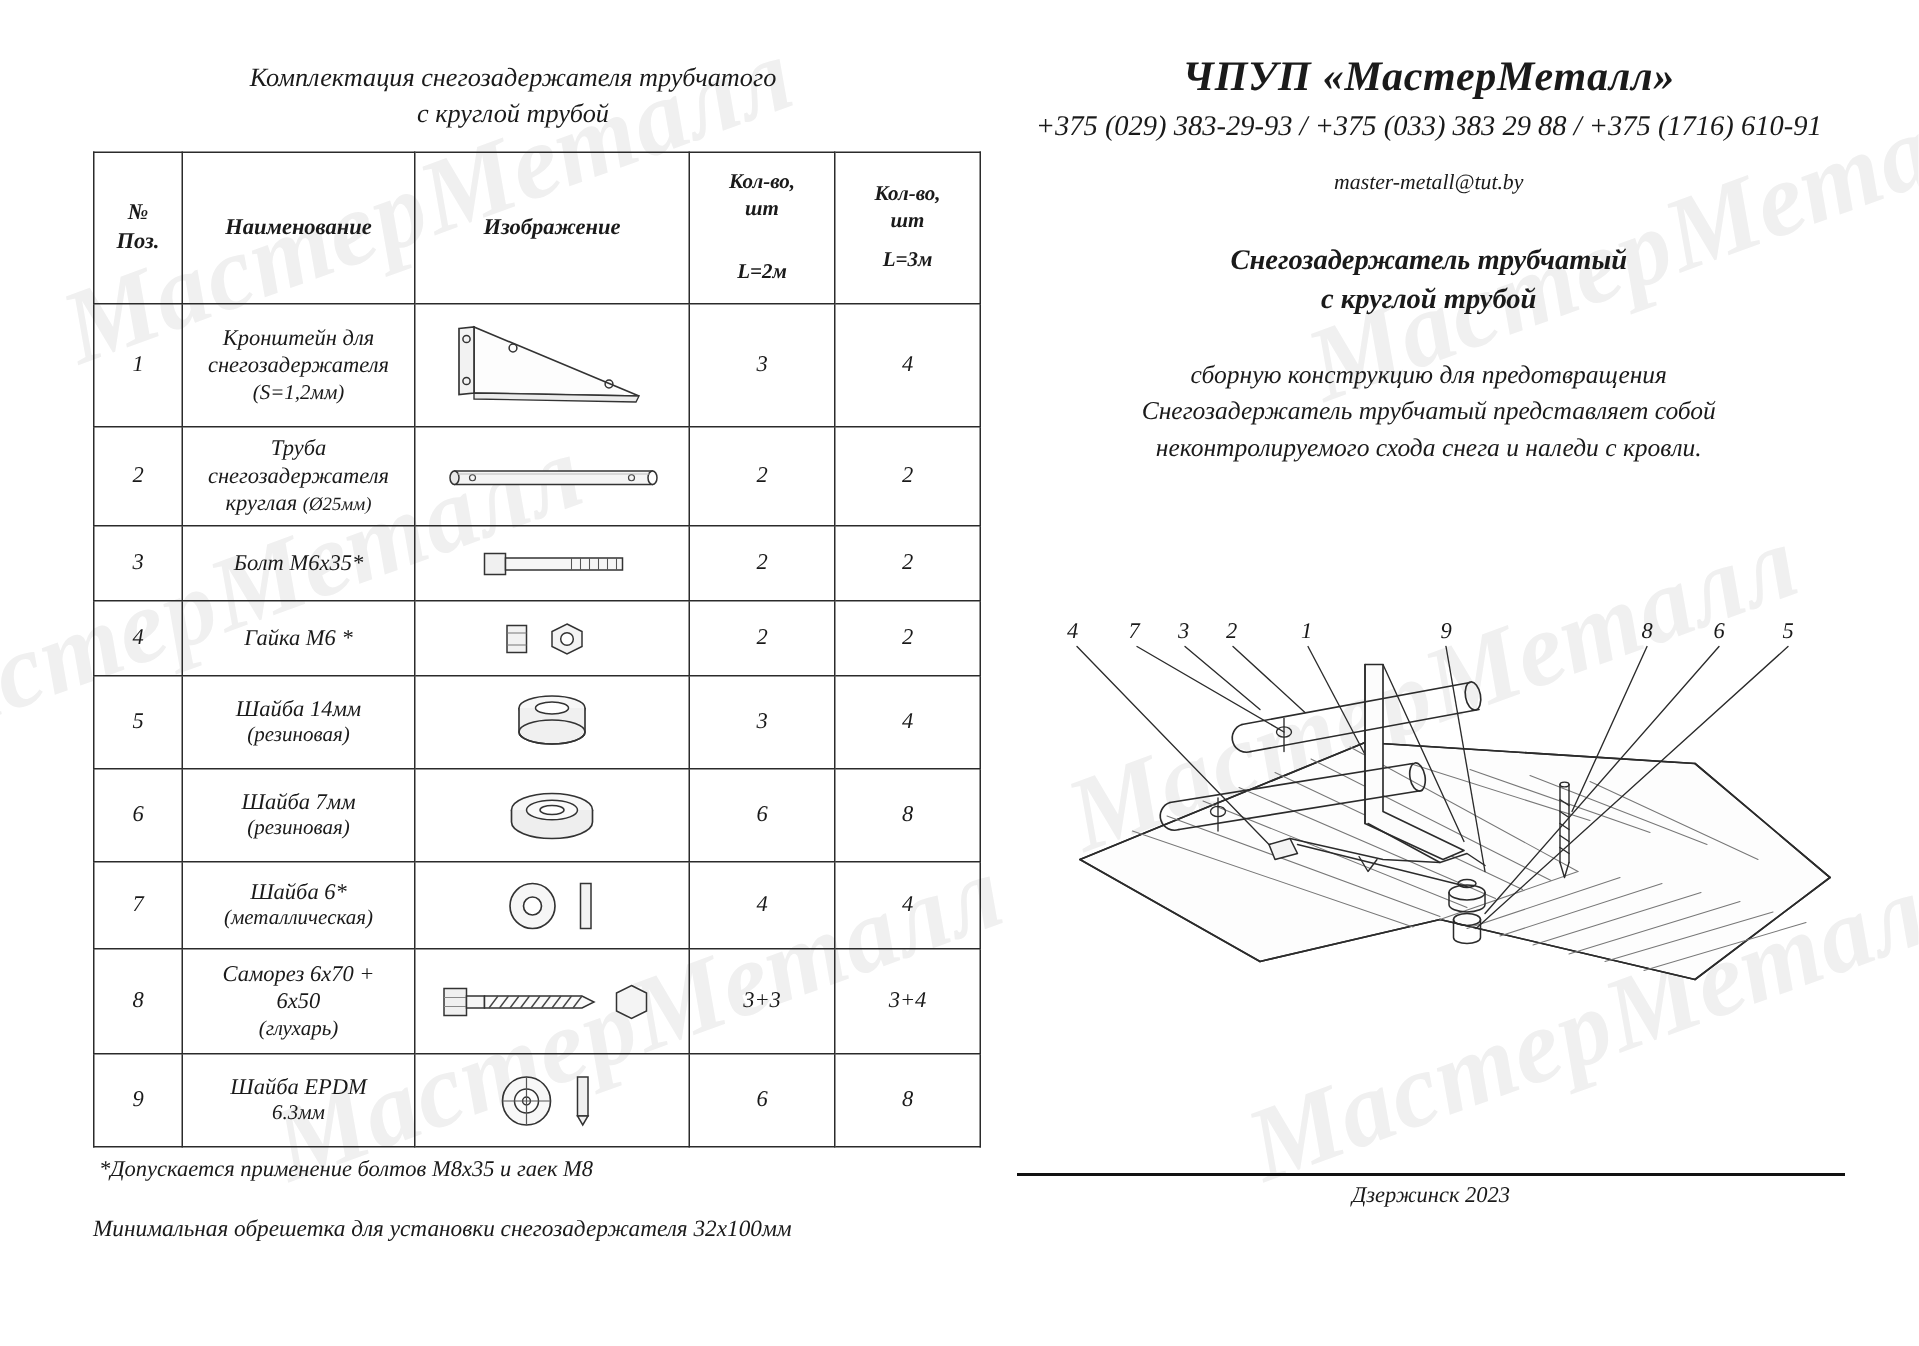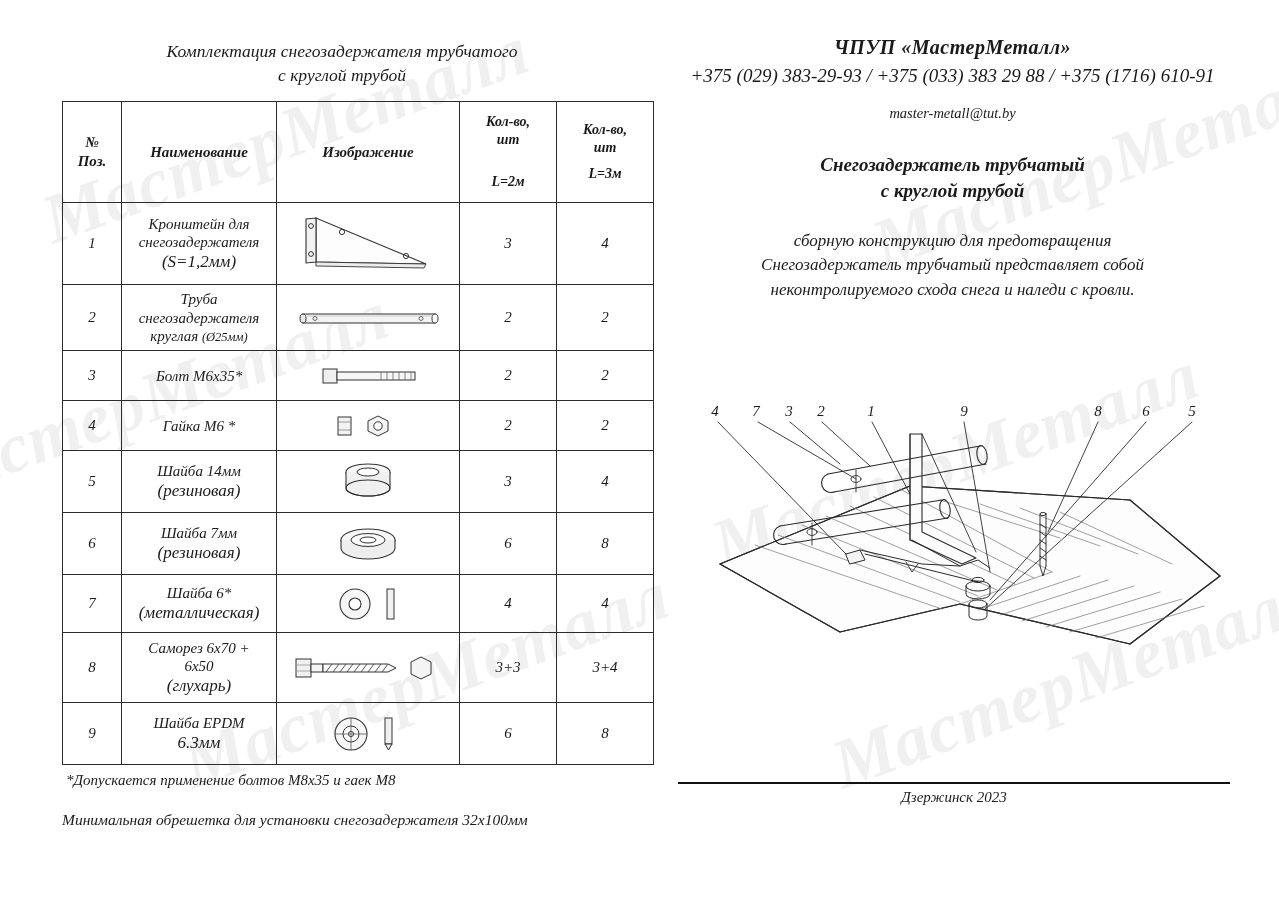--- a/index.html
+++ b/index.html
@@ -73,21 +73,21 @@
   th.c-name  { width: 148px; }
   th.c-img   { width: 176px; }
   th.c-q2    { width: 90px; }
   th.c-q3    { width: 90px; }
 
   .hdr-cell { font-size: 15.5px; line-height: 1.3; height: 96px; }
   .hdr-sub  { font-size: 14px; }
 
   td.numcell { font-size: 17px; }
   td.namecell { line-height: 1.22; }
-  td.namecell .sub { font-size: 17px; display: block; }
+  td.namecell .sub { font-size: 14px; display: block; }
   td.namecell .sub2 { font-size: 12.5px; }
   td.qty { font-size: 17px; }
   td.imgcell { padding: 4px 2px; }
   .imgcell svg { display: block; margin: 0 auto; }
 
   .note1 {
     margin-top: 7px;
     font-style: italic;
     font-size: 15px;
     padding-left: 4px;
@@ -103,21 +103,21 @@
   .right-col {
     position: absolute;
     left: 660px;
     top: 36px;
     width: 585px;
   }
   .company {
     text-align: center;
     font-style: italic;
     font-weight: bold;
-    font-size: 20px;
+    font-size: 28px;
     letter-spacing: 0.5px;
   }
   .phones {
     text-align: center;
     font-style: italic;
     font-size: 19px;
     margin-top: 6px;
   }
   .email {
     text-align: center;

